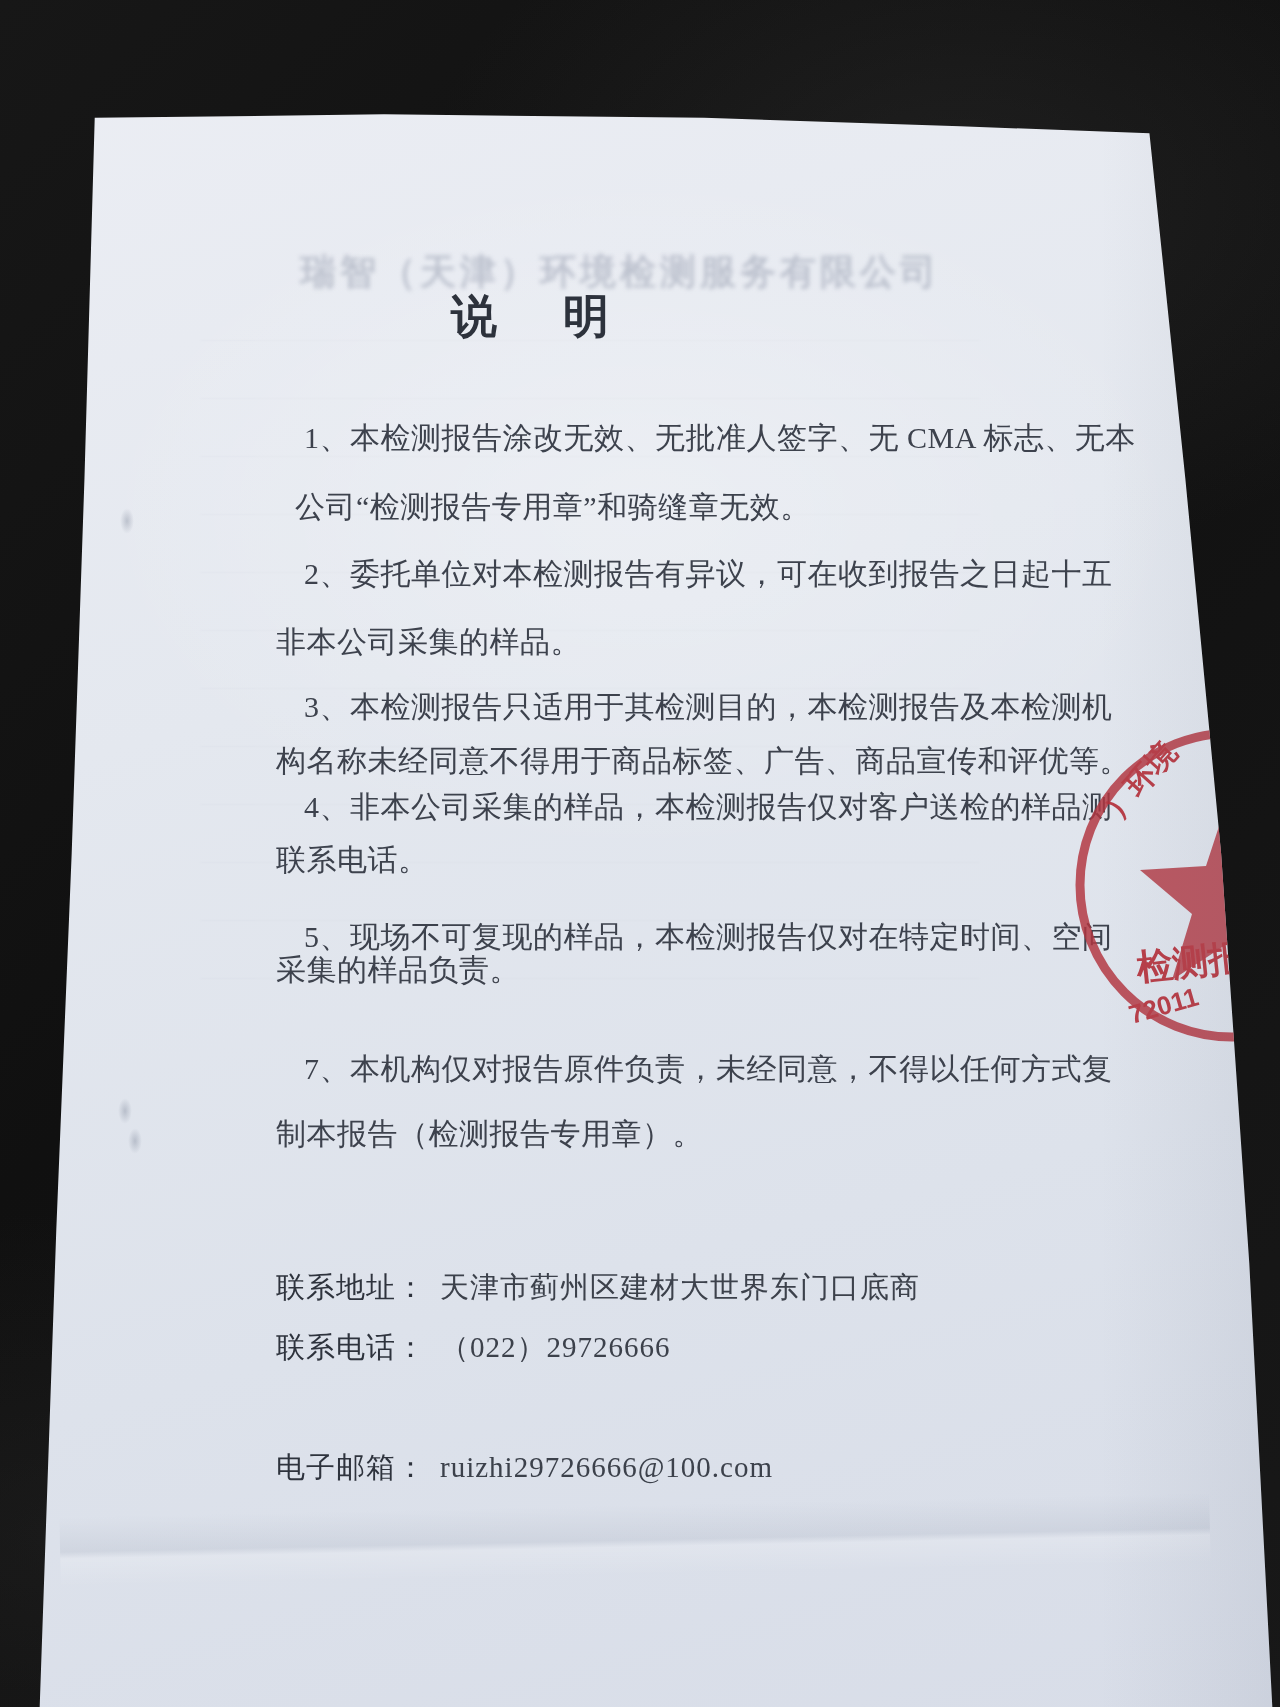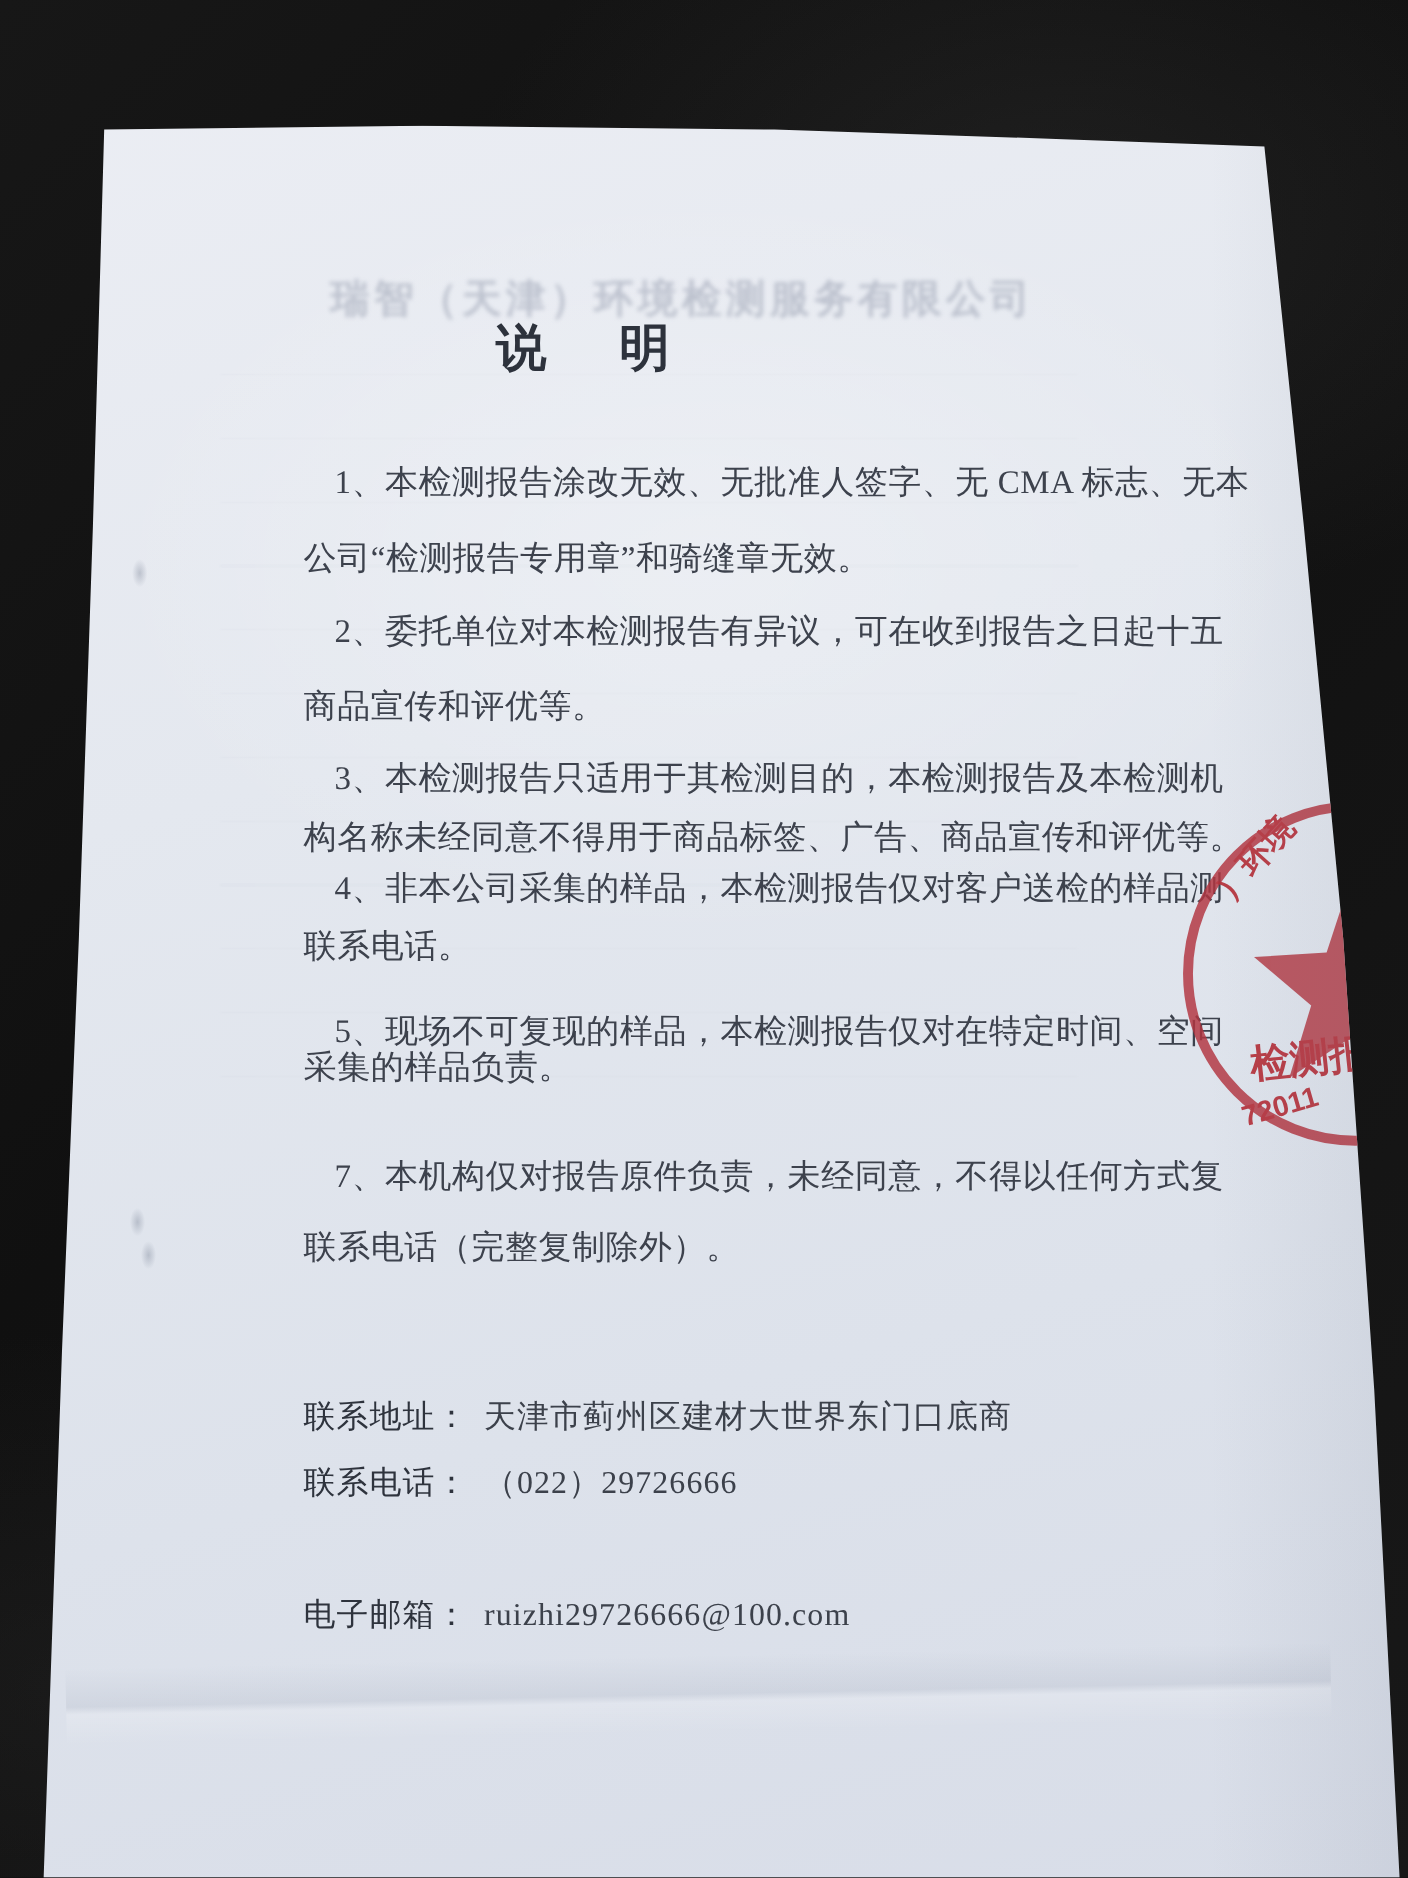--- a/index.html
+++ b/index.html
@@ -60,21 +60,21 @@
     text-align:center;font-size:46px;font-weight:600;color:#2d323c;
     letter-spacing:0;
   }
   .doc-title .tchar{display:inline-block;}
   .doc-title .tchar + .tchar{margin-left:66px;}
   .line{
     position:absolute;left:276px;width:700px;white-space:nowrap;
     font-size:30px;color:#3d424d;letter-spacing:.5px;
   }
   .indent{padding-left:28px;}
-  .l1{top:418px;}  .l2{top:487px;}
+  .l1{top:418px;}  .l2{top:487px;margin-left:19px;}
   .l3{top:554px;}  .l4{top:622px;}
   .l5{top:687px;}  .l6{top:741px;}
   .l7{top:787px;}  .l8{top:840px;}
   .l9{top:917px;}  .l10{top:950px;}
   .l11{top:1049px;} .l12{top:1114px;}
   
   .contact-row{
     position:absolute;left:276px;white-space:nowrap;font-size:29px;
   }
   .contact-label{
@@ -93,29 +93,29 @@
   <div class="paper">
 
     <div class="ghost-table"></div>
     <div class="ghost-title">瑞智（天津）环境检测服务有限公司</div>
 
     <h1 class="doc-title"><span class="tchar">说</span><span class="tchar">明</span></h1>
 
     <div class="line indent l1">1、本检测报告涂改无效、无批准人签字、无 CMA 标志、无本</div>
     <div class="line l2">公司“检测报告专用章”和骑缝章无效。</div>
     <div class="line indent l3">2、委托单位对本检测报告有异议，可在收到报告之日起十五</div>
-    <div class="line l4">商品宣传和评优等。</div>
+    <div class="line l4">非本公司采集的样品。</div>
     <div class="line indent l5">3、本检测报告只适用于其检测目的，本检测报告及本检测机</div>
     <div class="line l6">构名称未经同意不得用于商品标签、广告、商品宣传和评优等。</div>
     <div class="line indent l7">4、非本公司采集的样品，本检测报告仅对客户送检的样品测</div>
     <div class="line l8">联系电话。</div>
     <div class="line indent l9">5、现场不可复现的样品，本检测报告仅对在特定时间、空间</div>
     <div class="line l10">采集的样品负责。</div>
     <div class="line indent l11">7、本机构仅对报告原件负责，未经同意，不得以任何方式复</div>
-    <div class="line l12">联系电话（完整复制除外）。</div>
+    <div class="line l12">制本报告（检测报告专用章）。</div>
 
     <div class="contact-row c1">
       <span class="contact-label">联系地址：</span><span class="contact-value">天津市蓟州区建材大世界东门口底商</span>
     </div>
     <div class="contact-row c2">
       <span class="contact-label">联系电话：</span><span class="contact-value">（022）29726666</span>
     </div>
     <div class="contact-row c4">
       <span class="contact-label">电子邮箱：</span><span class="contact-value">ruizhi29726666@100.com</span>
     </div>

